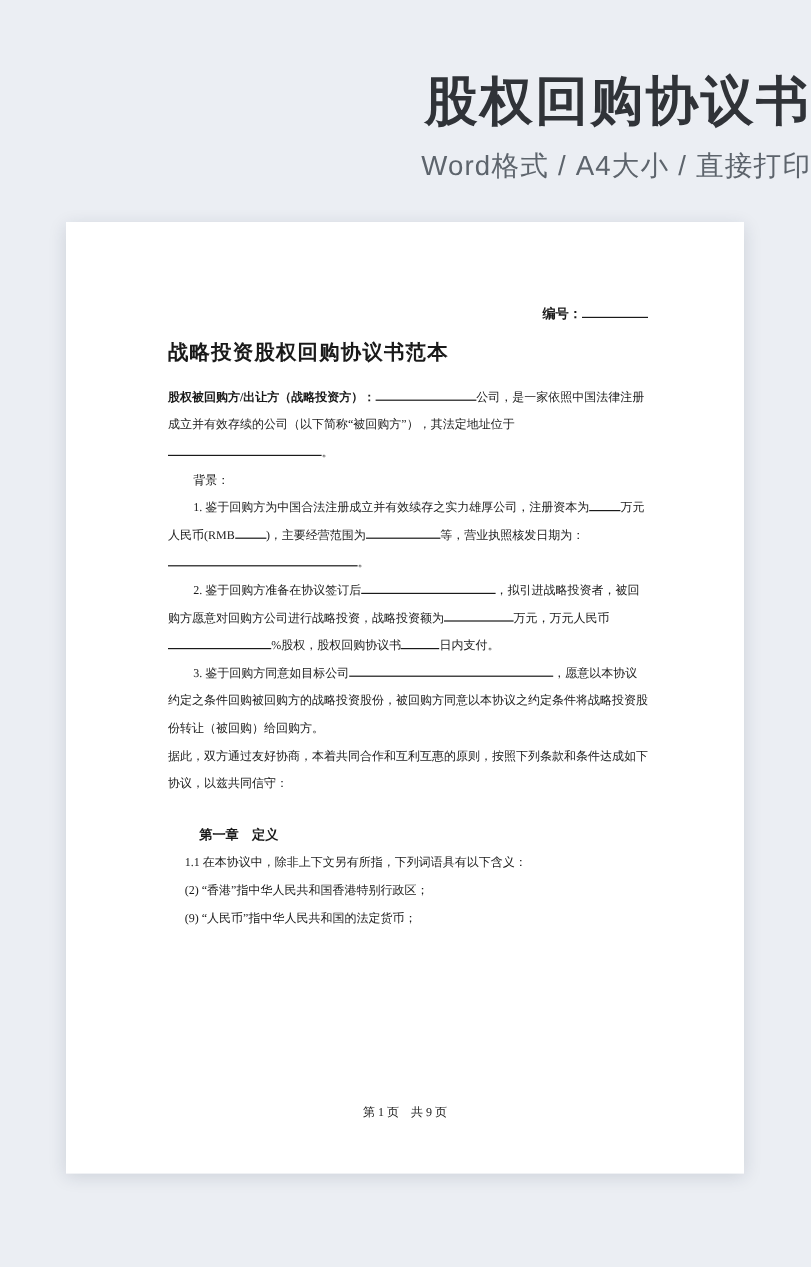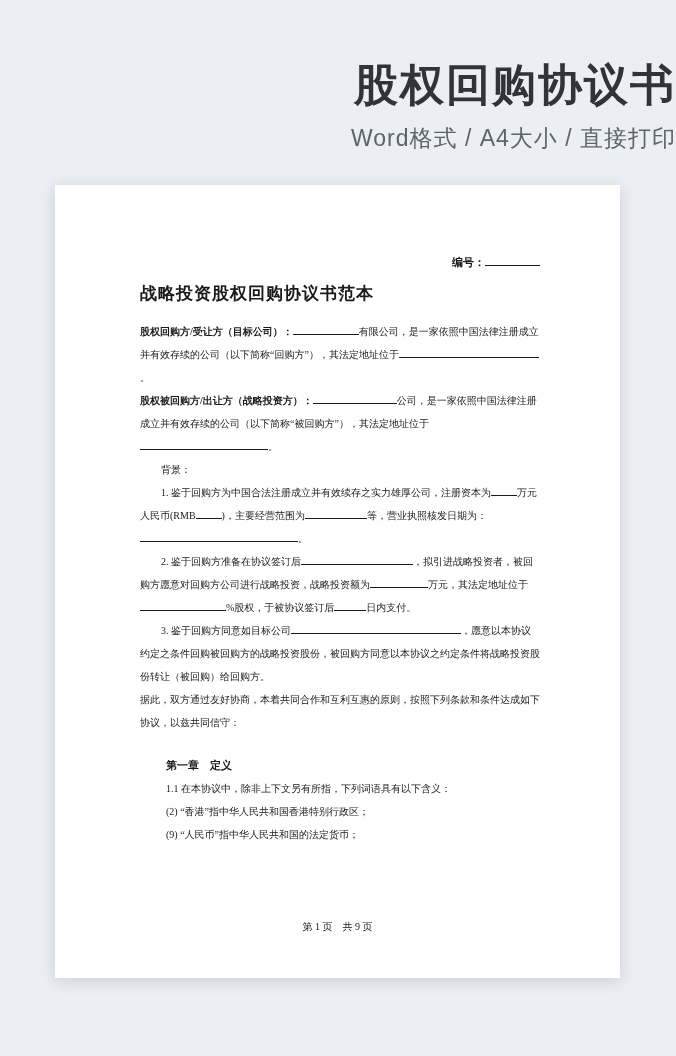--- a/index.html
+++ b/index.html
@@ -66,21 +66,21 @@
     text-align: left;
     font-size: 17px;
     font-weight: 700;
     letter-spacing: 1px;
     line-height: 1.4;
   }
 
   .doc-body p { margin: 0; }
   .doc-body p.indent { text-indent: 21px; }
   .doc-body p.chapter { font-weight: 700; margin: 20px 0 0 26px; font-size: 11px; }
-  .doc-body p.def { margin-left: 26px; }
+  .doc-body p.def { margin-left: 14px; }
 
   .bold { font-weight: 700; }
 
   .blank {
     display: inline-block;
     border-bottom: 1px solid #1a1a1a;
     height: 11px;
     vertical-align: baseline;
   }
 
@@ -106,25 +106,24 @@
 <div class="page">
   <div class="page-inner">
 
     <div class="serial">
       <span>编号：</span><span class="blank"></span>
     </div>
 
     <h1 class="doc-title">战略投资股权回购协议书范本</h1>
 
     <div class="doc-body">
-        <p class="lead"><span class="bold">股权回购方/受让方（目标公司）：</span><span class="blank" style="width: 66px;"></span><span>有限公司，是一家依照中国法律注册成立并有效存续的公司（以下简称“回购方”），其法定地址位于</span><span class="blank" style="width: 140px;"></span><span>。</span></p>
         <p class="lead"><span class="bold">股权被回购方/出让方（战略投资方）：</span><span class="blank" style="width: 84px;"></span><span>公司，是一家依照中国法律注册成立并有效存续的公司（以下简称“被回购方”），其法定地址位于</span><span class="blank" style="width: 128px;"></span><span>。</span></p>
         <p class="indent"><span>背景：</span></p>
         <p class="indent"><span>1. 鉴于回购方为中国合法注册成立并有效续存之实力雄厚公司，注册资本为</span><span class="blank" style="width: 26px;"></span><span>万元人民币(RMB</span><span class="blank" style="width: 26px;"></span><span>)，主要经营范围为</span><span class="blank" style="width: 62px;"></span><span>等，营业执照核发日期为：</span><span class="blank" style="width: 158px;"></span><span>。</span></p>
-        <p class="indent"><span>2. 鉴于回购方准备在协议签订后</span><span class="blank" style="width: 112px;"></span><span>，拟引进战略投资者，被回购方愿意对回购方公司进行战略投资，战略投资额为</span><span class="blank" style="width: 58px;"></span><span>万元，其法定地址位于</span><span class="blank" style="width: 86px;"></span><span>%股权，于被协议签订后</span><span class="blank" style="width: 32px;"></span><span>日内支付。</span></p>
+        <p class="indent"><span>2. 鉴于回购方准备在协议签订后</span><span class="blank" style="width: 112px;"></span><span>，拟引进战略投资者，被回购方愿意对回购方公司进行战略投资，战略投资额为</span><span class="blank" style="width: 58px;"></span><span>万元，万元人民币</span><span class="blank" style="width: 86px;"></span><span>%股权，股权回购协议书</span><span class="blank" style="width: 32px;"></span><span>日内支付。</span></p>
         <p class="indent"><span>3. 鉴于回购方同意如目标公司</span><span class="blank" style="width: 170px;"></span><span>，愿意以本协议约定之条件回购被回购方的战略投资股份，被回购方同意以本协议之约定条件将战略投资股份转让（被回购）给回购方。</span></p>
         <p class="flush"><span>据此，双方通过友好协商，本着共同合作和互利互惠的原则，按照下列条款和条件达成如下协议，以兹共同信守：</span></p>
         <p class="chapter"><span class="bold">第一章　定义</span></p>
         <p class="def"><span>1.1 在本协议中，除非上下文另有所指，下列词语具有以下含义：</span></p>
         <p class="def"><span>(2) “香港”指中华人民共和国香港特别行政区；</span></p>
         <p class="def"><span>(9) “人民币”指中华人民共和国的法定货币；</span></p>
       </div>
   </div>
 
   <div class="page-footer">第 1 页　共 9 页</div>

